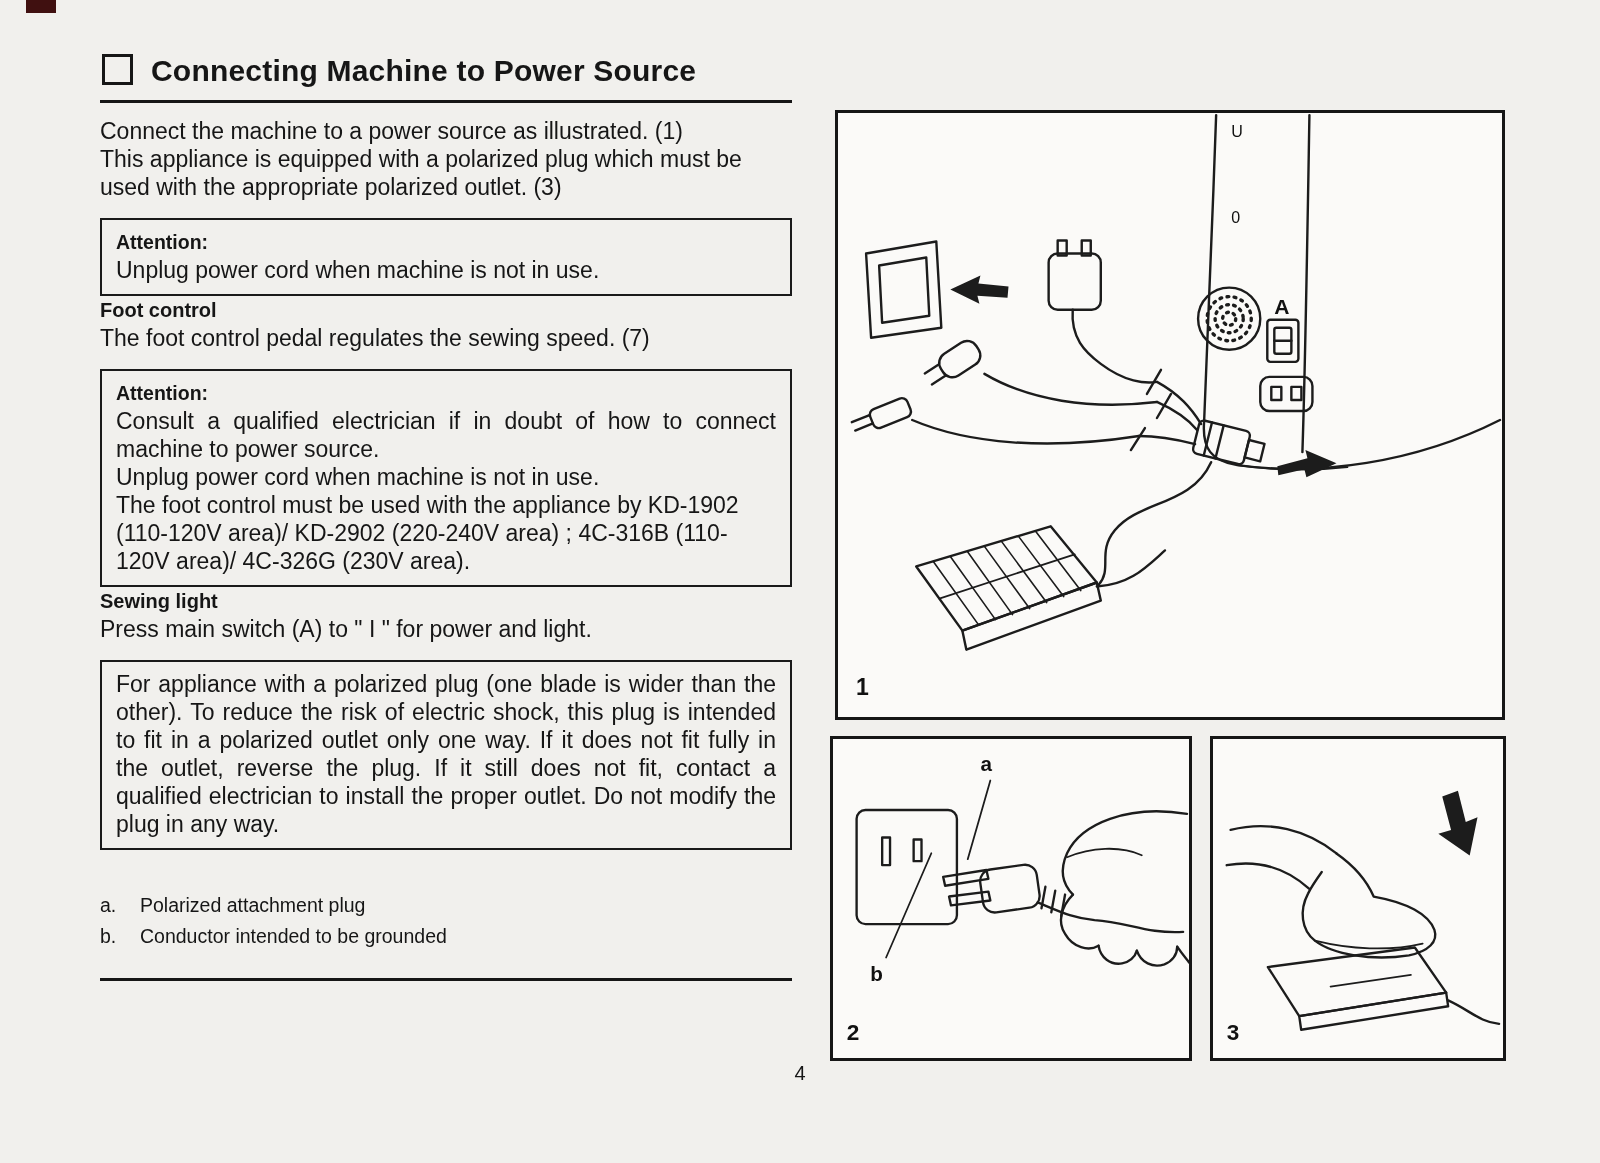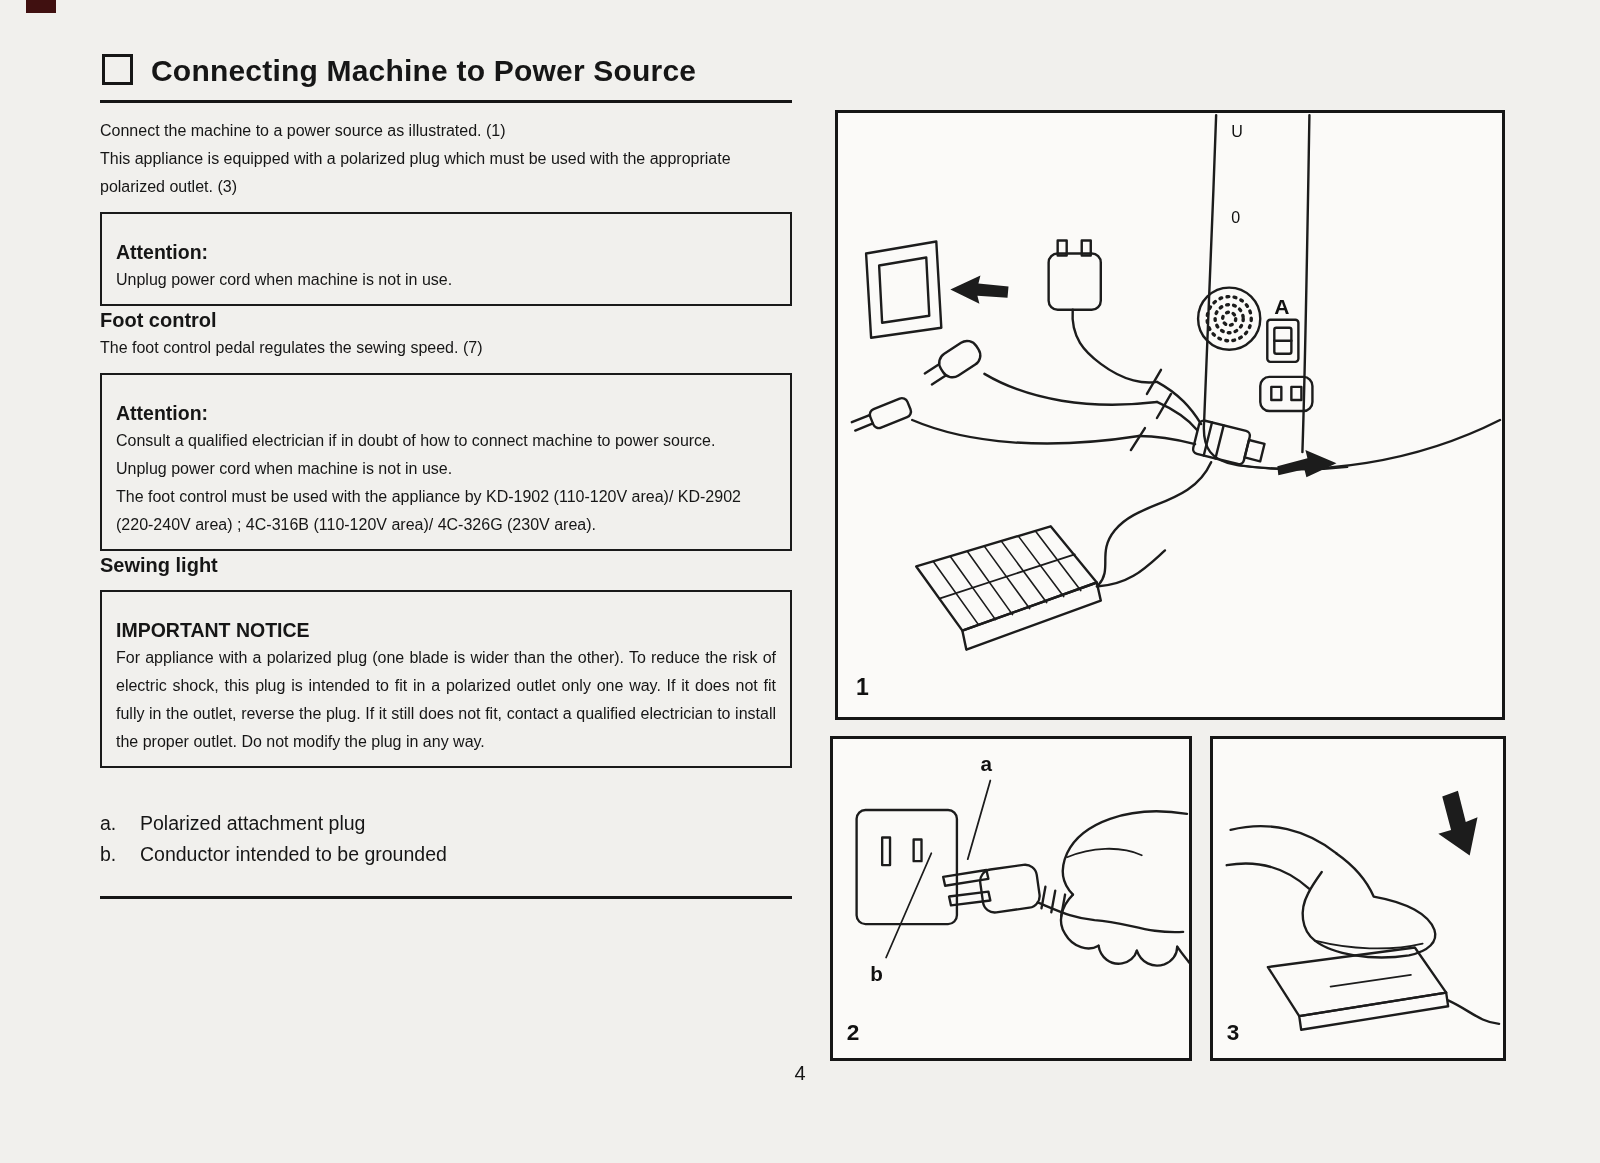--- a/index.html
+++ b/index.html
@@ -9,23 +9,23 @@
     font-family:"Liberation Sans", sans-serif;
     color:#161616;
   }
   .scan-artifact{position:absolute;left:26px;top:0;width:30px;height:13px;background:#401010;}
   .left-col{position:absolute;left:100px;top:50px;width:692px;}
   .title-row{display:flex;align-items:flex-start;gap:18px;margin:4px 0 0 2px;}
   .title-box{width:25px;height:25px;border:3px solid #161616;flex:0 0 auto;}
   h1.page-title{font-size:30px;margin:0;font-weight:bold;letter-spacing:.2px;}
   .rule{height:3px;background:#161616;margin-top:12px;}
   .rule.bottom{margin-top:26px;height:3px;}
-  .body-text{font-size:16px;line-height:28px;}
+  .body-text{font-size:23px;line-height:28px;}
   .intro{margin-top:14px;}
-  .note-box{border:2.5px solid #1a1a1a;background:transparent;padding:24px 14px 10px 14px;margin-top:11px;}
+  .note-box{border:2.5px solid #1a1a1a;background:transparent;padding:8px 14px 10px 14px;margin-top:17px;}
   .note-box .box-heading{font-weight:bold;font-size:19.5px;line-height:28px;}
   .section-heading{font-weight:bold;font-size:20px;line-height:28px;}
   .just{text-align:justify;}
   .legend{margin-top:40px;}
   .legend-row{display:flex;gap:18px;font-size:19.5px;line-height:31px;}
   .legend-key{width:22px;flex:0 0 auto;}
   .page-num{position:absolute;left:770px;top:1062px;width:60px;text-align:center;font-size:20px;}
   .panel{position:absolute;border:3px solid #161616;background:#fbfaf8;box-sizing:border-box;}
   .panel svg{display:block;width:100%;height:100%;}
   #fig1{left:835px;top:110px;width:670px;height:610px;}
@@ -63,23 +63,23 @@
   <div class="body-text">The foot control pedal regulates the sewing speed. (7)</div>
 
   <div class="note-box">
     <div class="box-heading">Attention:</div>
     <div class="body-text just">Consult a qualified electrician if in doubt of how to connect machine to power source.</div>
     <div class="body-text">Unplug power cord when machine is not in use.</div>
     <div class="body-text">The foot control must be used with the appliance by KD-1902 (110-120V area)/ KD-2902 (220-240V area) ; 4C-316B (110-120V area)/ 4C-326G (230V area).</div>
   </div>
 
   <div class="section-heading">Sewing light</div>
+  <div class="body-text">Press main switch (A) to " I " for power and light.</div>
 
   <div class="note-box">
-    <div class="box-heading">IMPORTANT NOTICE</div>
     <div class="body-text just">For appliance with a polarized plug (one blade is wider than the other). To reduce the risk of electric shock, this plug is intended to fit in a polarized outlet only one way. If it does not fit fully in the outlet, reverse the plug. If it still does not fit, contact a qualified electrician to install the proper outlet. Do not modify the plug in any way.</div>
   </div>
 
   <div class="legend">
     <div class="legend-row">
       <span class="legend-key">a.</span>
       <span>Polarized attachment plug</span>
     </div>
     <div class="legend-row">
       <span class="legend-key">b.</span>

